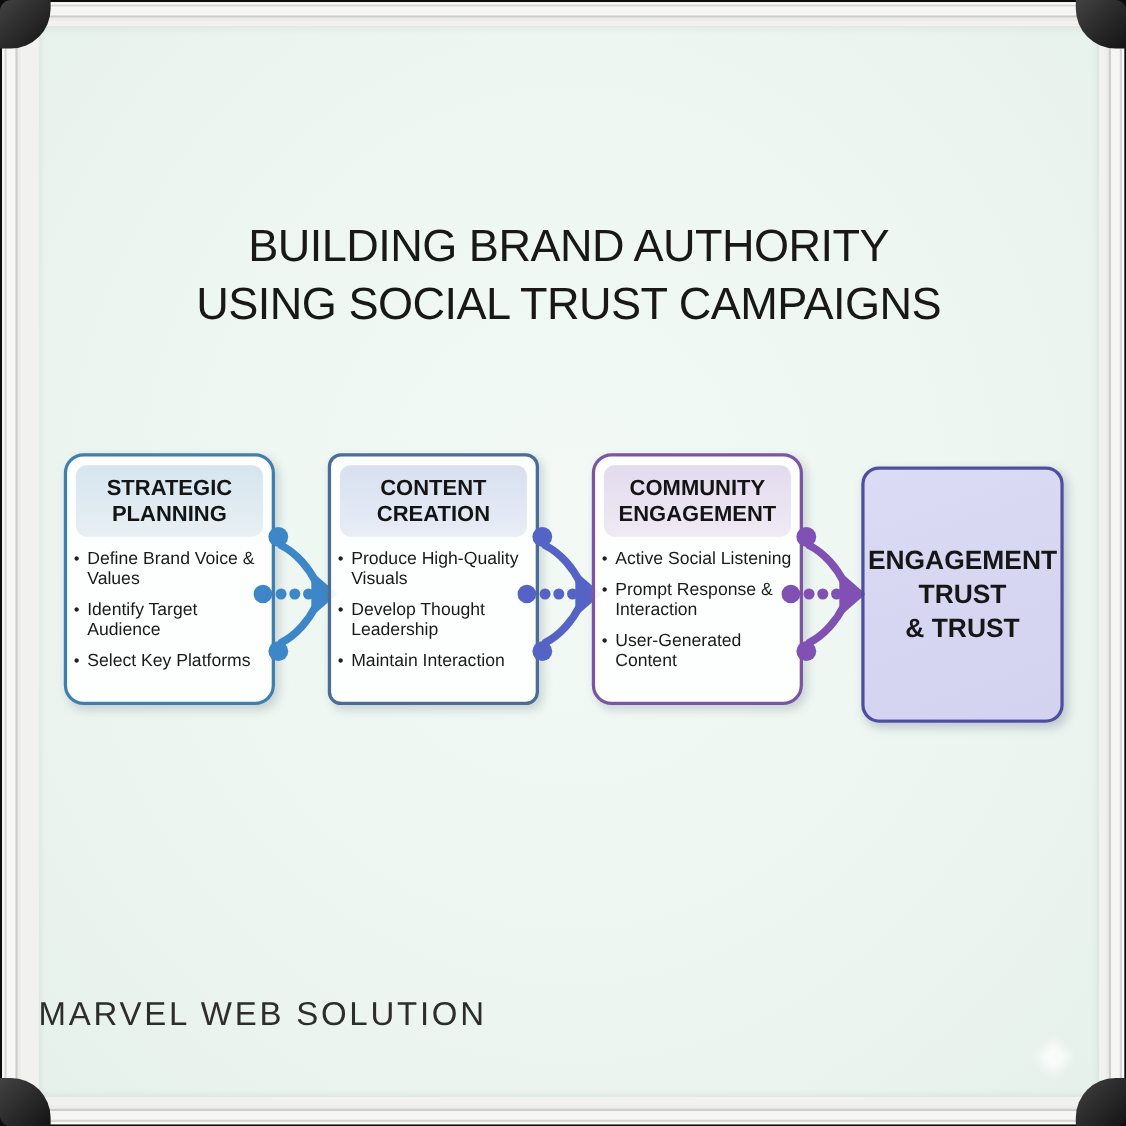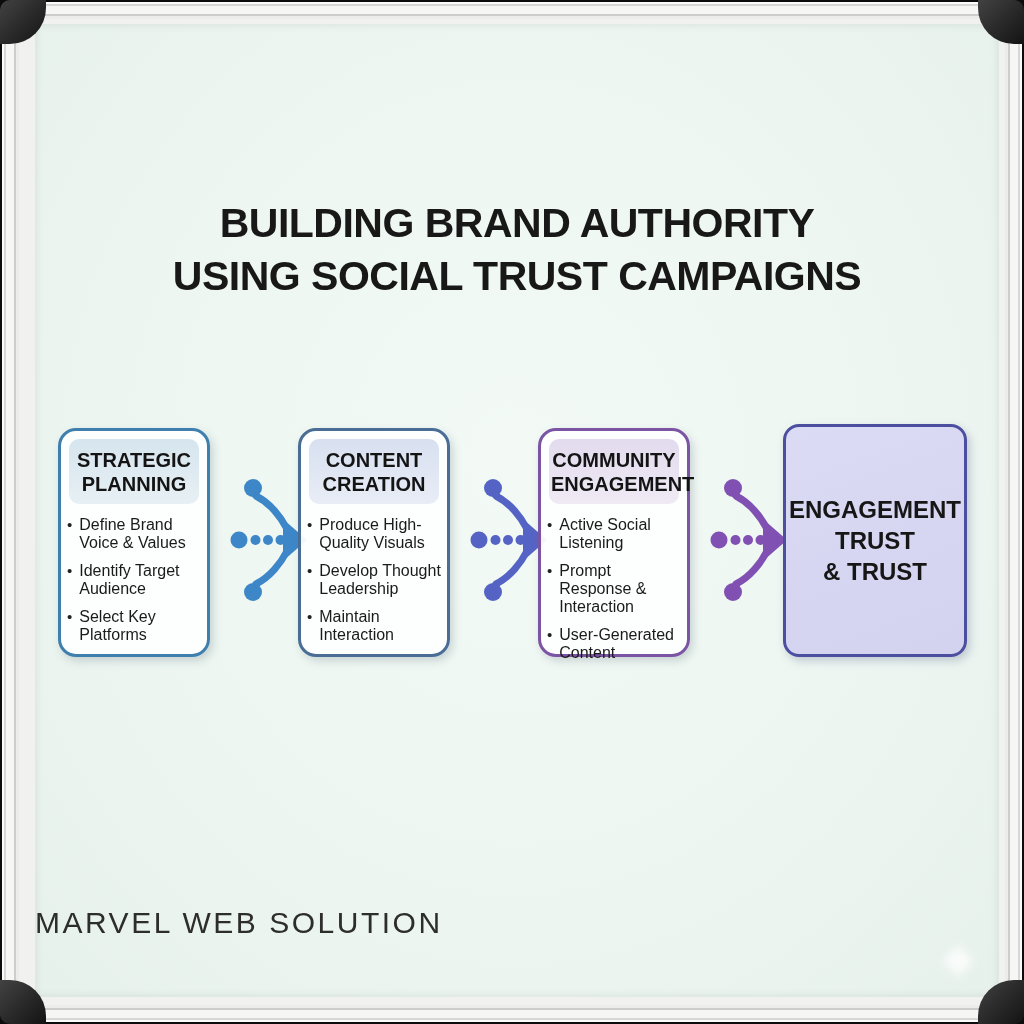--- a/index.html
+++ b/index.html
@@ -26,37 +26,37 @@
   .cap-bl{bottom:0;left:0;border-top-right-radius:36px;border-bottom-left-radius:10px;}
   .cap-br{bottom:0;right:0;border-top-left-radius:36px;border-bottom-right-radius:10px;}
   .board{
     position:absolute;top:24px;right:25px;bottom:27px;left:35px;
     background:radial-gradient(ellipse at 50% 45%,#f3faf6 0%,#edf6f1 55%,#e7f1ec 100%);
     box-shadow:inset 0 0 8px rgba(70,90,85,.14);
   }
   
   .title{
     position:absolute;top:146px;left:0;right:0;
-    text-align:center;color:#181818;font-weight:bold;
+    text-align:center;color:#181818;font-weight:normal;
     font-size:41px;line-height:53px;letter-spacing:-.5px;
   }
   .footer{
     position:absolute;top:882px;left:0;right:0;
     text-align:left;color:#2d2d2d;
     font-size:30px;font-weight:normal;letter-spacing:2.5px;
   }
   
   .step{
-    position:absolute;top:404px;width:152px;height:229px;box-sizing:border-box;
+    position:absolute;top:388px;width:192px;height:229px;box-sizing:border-box;
     border:3px solid currentColor;border-radius:18px;
     background:rgba(253,255,254,.95);
     box-shadow:3px 4px 9px rgba(110,130,140,.30);
   }
   .step-0{left:23px;}
-  .step-1{left:263px;}
+  .step-1{left:263px;border-radius:12px;}
   .step-2{left:503px;}
   .step-header{
     margin:8px 8px 0;border-radius:10px;padding:9px 2px 8px;
     text-align:center;font-weight:bold;font-size:20px;line-height:24px;
     color:#141414;
   }
   .h0{background:linear-gradient(180deg,#d6e5ee,#e7f0f4);}
   .h1{background:linear-gradient(180deg,#d8e0f0,#e8edf6);}
   .h2{background:linear-gradient(180deg,#e2dbee,#efeaf4);}
   .step-bullets{

